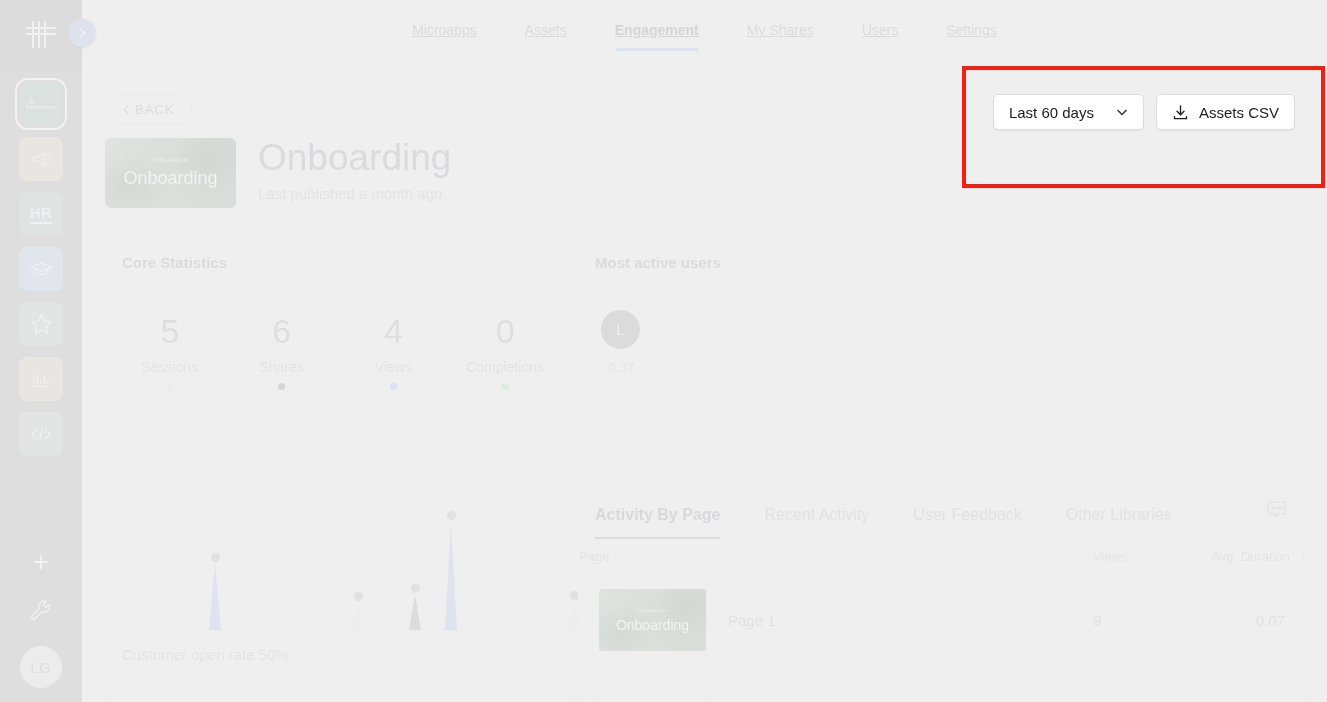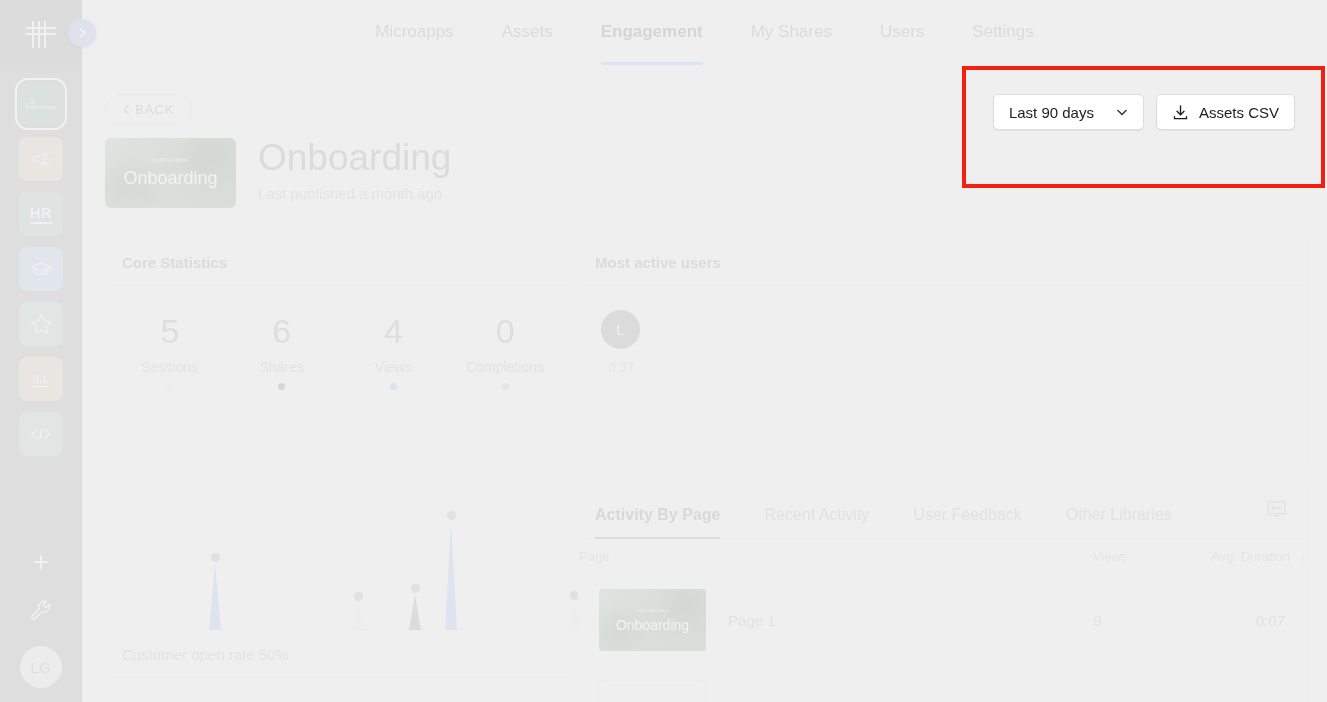--- a/index.html
+++ b/index.html
@@ -45,22 +45,22 @@
     color: #9c9c9c; font-size: 15px; letter-spacing: .5px;
   }
 
   
   .topnav {
     position: absolute; left: 82px; top: 0; right: 0; height: 66px;
     background: #efefef; display: flex; align-items: flex-start; justify-content: center;
   }
   .tabs { display: flex; gap: 0; }
   .tab {
-    font-size: 17px; color: #8c8c8c; padding: 22px 24px 20px 24px;
-    position: relative; white-space: nowrap;
+    font-size: 14px; color: #8c8c8c; padding: 22px 24px 10px 24px;
+    position: relative; white-space: nowrap; text-decoration: underline;
   }
   .tab.active { color: #6d6d6d; font-weight: bold; }
   .tab.active::after {
     content: ""; position: absolute; left: 24px; right: 24px; bottom: -3px;
     height: 3px; background: #9bb4e8; border-radius: 2px;
   }
 
   
   .content { position: absolute; left: 82px; top: 66px; right: 0; bottom: 0; background: #efeff0; }
 
@@ -298,21 +298,21 @@
         <div class="t-name">Onboarding</div>
       </div>
       <div>
         <div class="page-title">Onboarding</div>
         <div class="page-sub">Last published a month ago</div>
       </div>
     </div>
 
     <div class="filter-bar">
       <div class="ctrl">
-        <span>Last 90 days</span>
+        <span>Last 60 days</span>
         <span class="chev">
           <svg width="12" height="8" viewBox="0 0 12 8">
               <polyline points="1.5,2 6,6.5 10.5,2" fill="none" stroke="#333" stroke-width="1.4"></polyline>
             </svg>
         </span>
       </div>
       <div class="ctrl">
         <svg width="17" height="17" viewBox="0 0 17 17">
           <g stroke="#1d1d1f" stroke-width="1.35" fill="none" stroke-linecap="round">
             <line x1="8.5" y1="1.8" x2="8.5" y2="10.5"></line>

